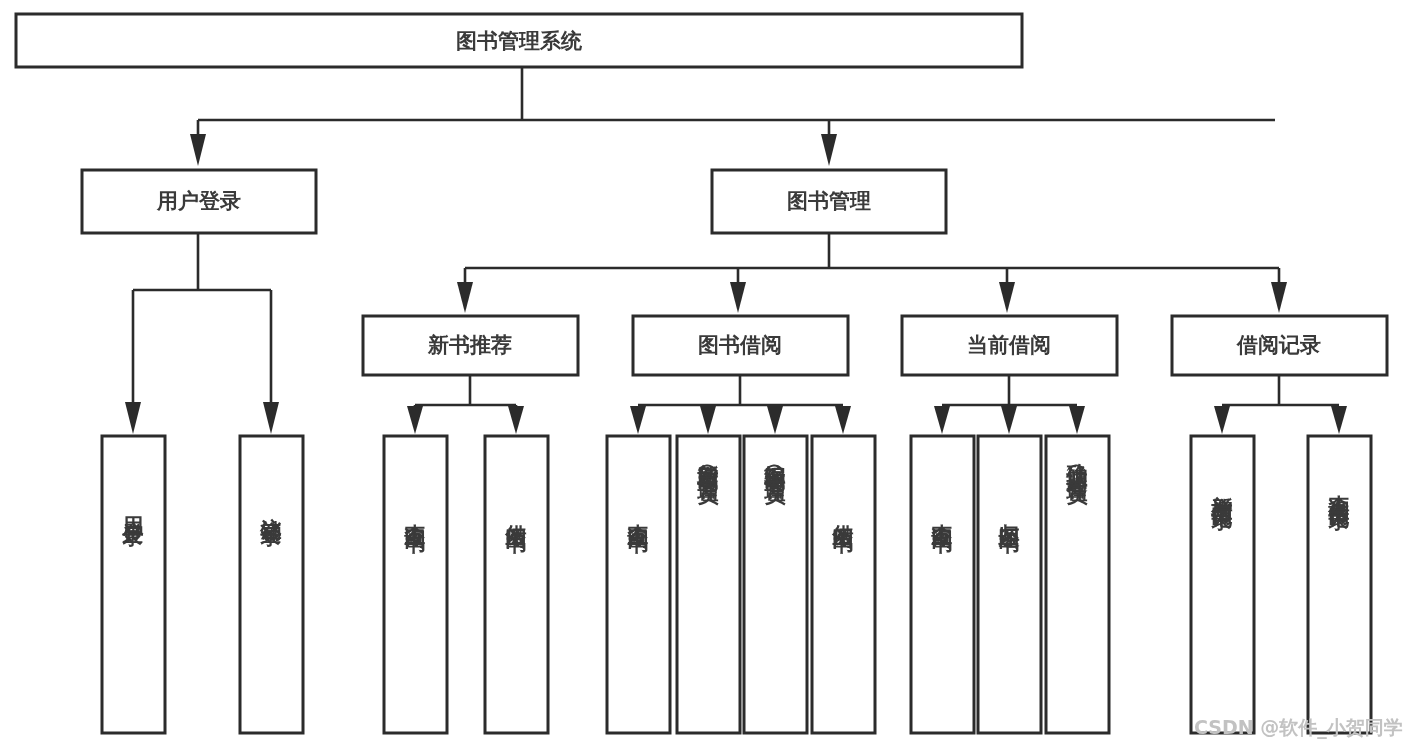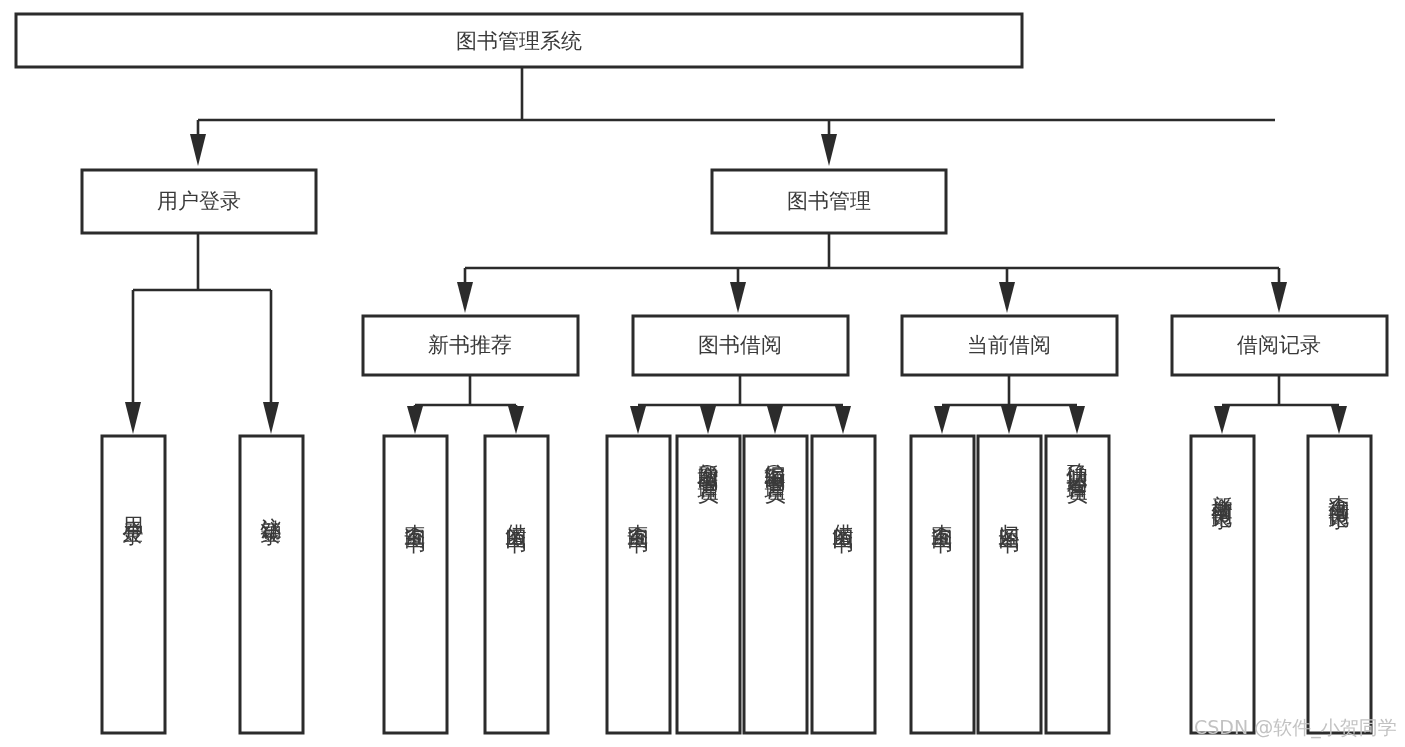--- a/index.html
+++ b/index.html
@@ -11,20 +11,21 @@
     width: 1405px;
     height: 747px;
     font-family: "DejaVu Sans", "Liberation Sans", sans-serif;
     overflow: hidden;
   }
   #diagram-root {
     position: relative;
     width: 1405px;
     height: 747px;
     background: #ffffff;
+    font-weight: bold;
   }
   svg#chart-svg {
     position: absolute;
     top: 0;
     left: 0;
     width: 1405px;
     height: 747px;
   }
   .node-box {
     fill: #ffffff;

